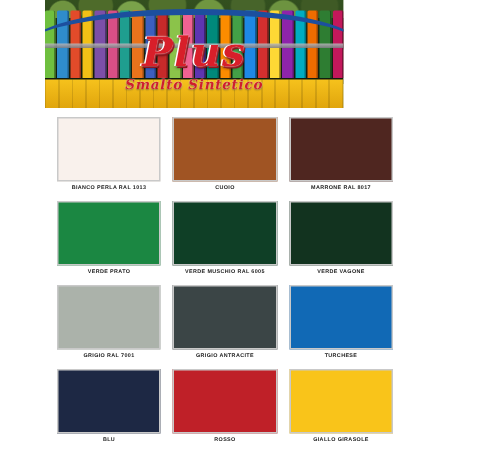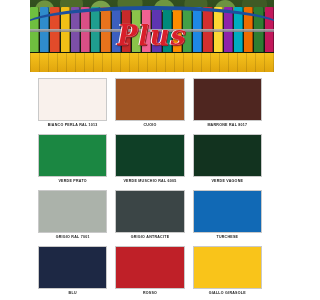--- a/index.html
+++ b/index.html
@@ -6,21 +6,21 @@
   body{
     width:300px;height:300px;
     background:#ffffff;
     font-family:"Liberation Sans", sans-serif;
     overflow:hidden;
   }
   .page{position:relative;width:300px;height:300px;background:#fff;}
 
   
   .banner{
-    position:absolute;left:30px;top:0;width:244px;height:72px;
+    position:absolute;left:30px;top:0;width:199px;height:72px;
     overflow:hidden;
   }
   .banner-photo{
     position:absolute;inset:0;
     background:#5d7a3a;
   }
   
   .foliage{
     position:absolute;left:0;top:0;width:100%;height:46%;
     background:
@@ -142,20 +142,21 @@
           <div class="picket" style="background: rgb(46, 125, 50);"></div>
           <div class="picket" style="background: rgb(194, 24, 91);"></div>
         </div>
       <div class="arch"></div>
       <div class="rail"></div>
       <div class="deck"></div>
       <div class="deck-lines"></div>
     </div>
     <div class="logo-wrap">
       <div class="logo-main">Plus</div>
+      <div class="logo-sub">Smalto Sintetico</div>
     </div>
   </div>
 
   <div class="grid" id="swatch-grid">
       <div class="cell">
         <div class="chip" style="background: rgb(249, 241, 236);"></div>
         <div class="chip-label">BIANCO PERLA RAL 1013</div>
       </div>
       <div class="cell">
         <div class="chip" style="background: rgb(160, 84, 35);"></div>

